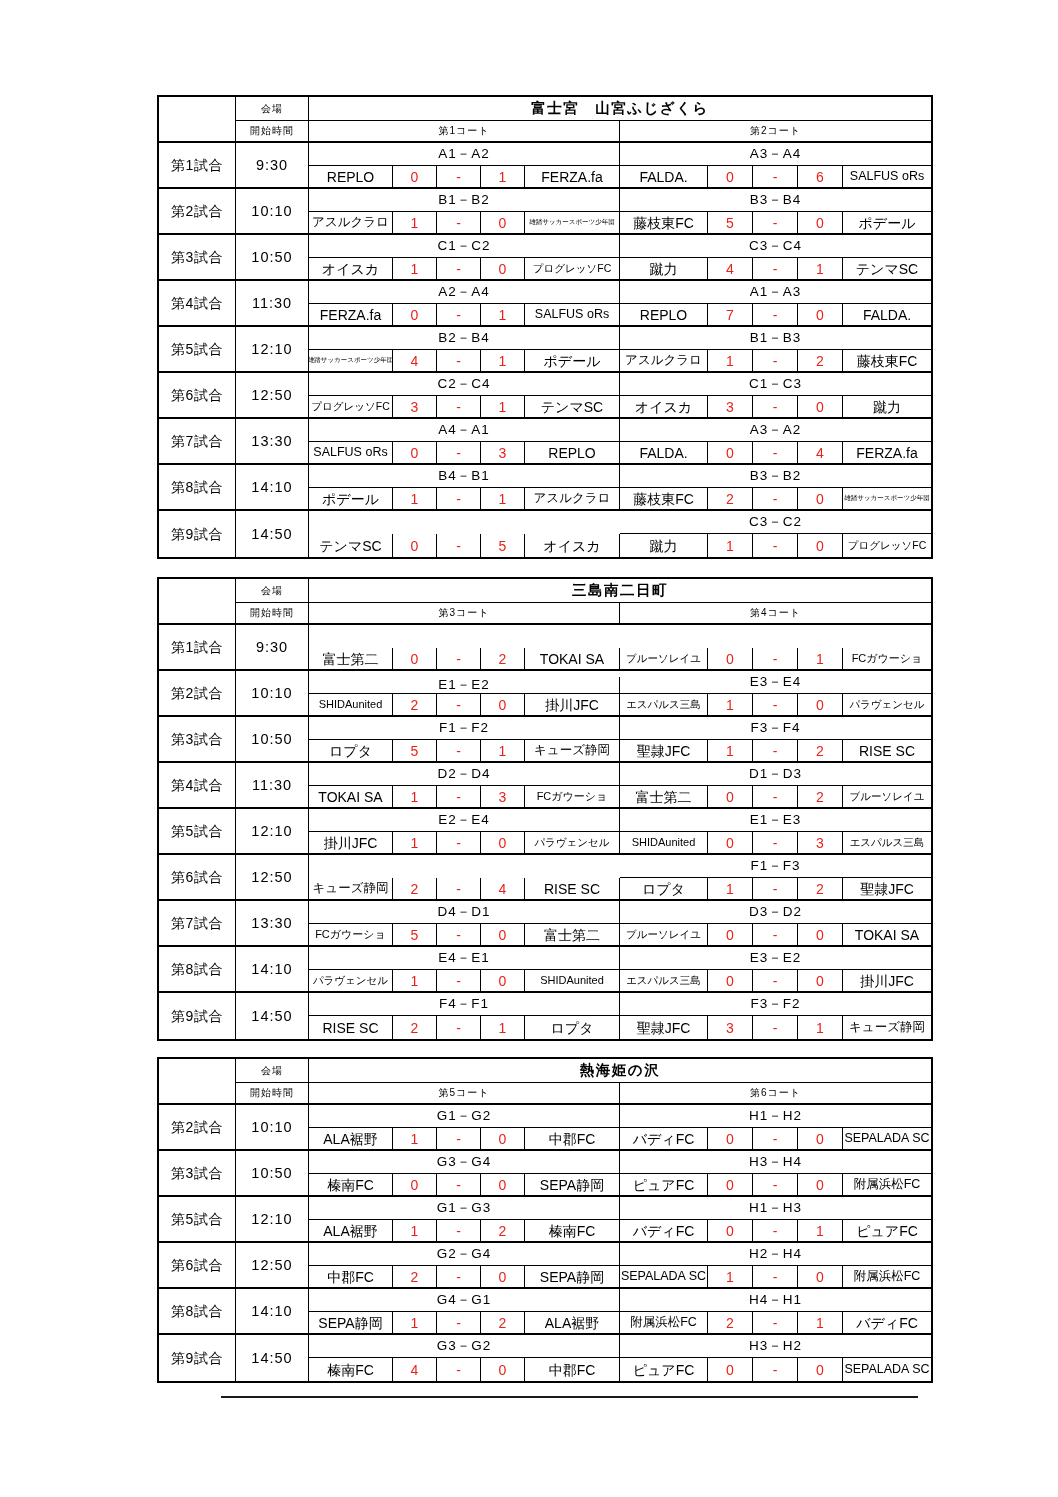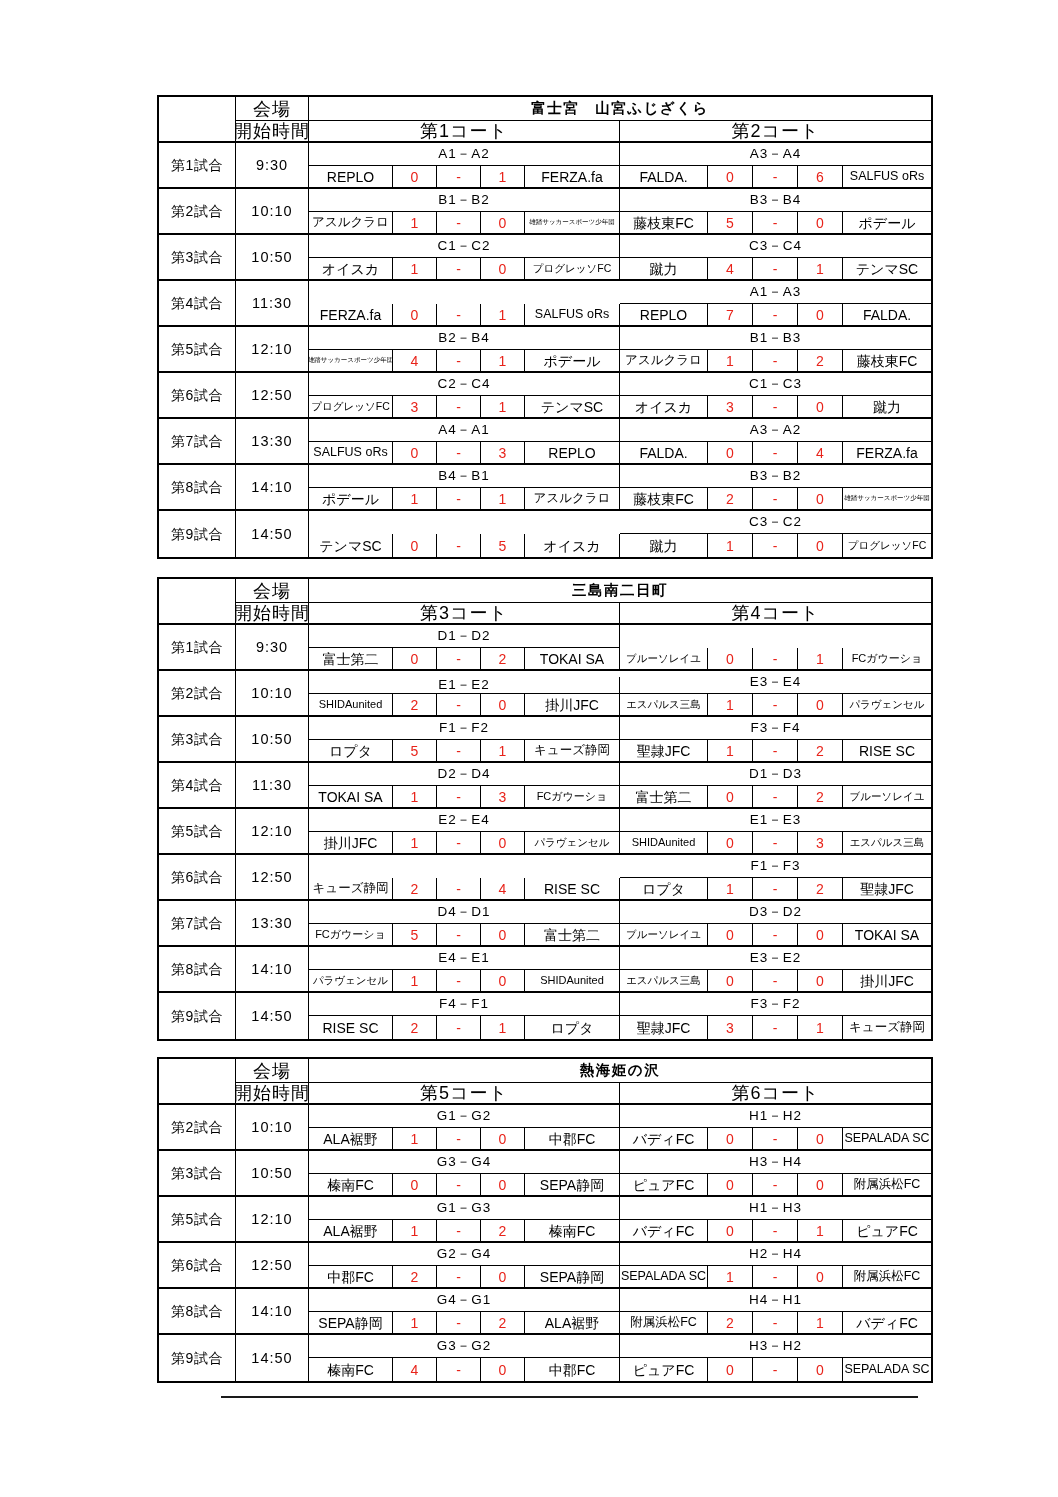--- a/index.html
+++ b/index.html
@@ -20,21 +20,21 @@
   .c{
     display:flex;align-items:center;justify-content:center;
     border-right:1px solid #000;border-bottom:1px solid #000;
     overflow:hidden;white-space:nowrap;
     font-size:14px;line-height:1;
   }
   .noR{border-right:none;}
   .noB{border-bottom:none;}
   .thickB{border-bottom-width:2px;}
   .venue{font-size:14.5px;letter-spacing:1.5px;font-weight:bold;}
-  .hdr{font-size:18px;letter-spacing:1px;}
+  .hdr{font-size:10px;letter-spacing:1px;}
   .pair{font-size:13.5px;letter-spacing:1px;}
   .mlabel{font-size:14px;letter-spacing:0.5px;}
   .time{font-size:14.5px;letter-spacing:1px;}
   .score{font-weight:400;}
   #bottom-rule{position:absolute;height:2px;background:#1a1a1a;left:221px;top:1396px;width:697px;}
 </style>
 </head>
 <body>
 
 <div id="page">
@@ -82,20 +82,21 @@
       <div class="c score thickB" style="grid-area: 8 / 5 / span 1 / span 1; color: rgb(232, 35, 26);">-</div>
       <div class="c score thickB" style="grid-area: 8 / 6 / span 1 / span 1; color: rgb(232, 35, 26);">0</div>
       <div class="c thickB" style="grid-area: 8 / 7 / span 1 / span 1; font-size: 10.5px;">プログレッソFC</div>
       <div class="c thickB" style="grid-area: 8 / 8 / span 1 / span 1; font-size: 14px;">蹴力</div>
       <div class="c score thickB" style="grid-area: 8 / 9 / span 1 / span 1; color: rgb(232, 35, 26);">4</div>
       <div class="c score thickB" style="grid-area: 8 / 10 / span 1 / span 1; color: rgb(232, 35, 26);">-</div>
       <div class="c score thickB" style="grid-area: 8 / 11 / span 1 / span 1; color: rgb(232, 35, 26);">1</div>
       <div class="c thickB noR" style="grid-area: 8 / 12 / span 1 / span 1; font-size: 14px;">テンマSC</div>
       <div class="c mlabel thickB" style="grid-area: 9 / 1 / span 2 / span 1;">第4試合</div>
       <div class="c time thickB" style="grid-area: 9 / 2 / span 2 / span 1;">11:30</div>
+      <div class="c pair" style="grid-area: 9 / 3 / span 1 / span 5;">A2－A4</div>
       <div class="c pair noR" style="grid-area: 9 / 8 / span 1 / span 5;">A1－A3</div>
       <div class="c thickB" style="grid-area: 10 / 3 / span 1 / span 1; font-size: 14px;">FERZA.fa</div>
       <div class="c score thickB" style="grid-area: 10 / 4 / span 1 / span 1; color: rgb(232, 35, 26);">0</div>
       <div class="c score thickB" style="grid-area: 10 / 5 / span 1 / span 1; color: rgb(232, 35, 26);">-</div>
       <div class="c score thickB" style="grid-area: 10 / 6 / span 1 / span 1; color: rgb(232, 35, 26);">1</div>
       <div class="c thickB" style="grid-area: 10 / 7 / span 1 / span 1; font-size: 12.5px;">SALFUS oRs</div>
       <div class="c thickB" style="grid-area: 10 / 8 / span 1 / span 1; font-size: 14px;">REPLO</div>
       <div class="c score thickB" style="grid-area: 10 / 9 / span 1 / span 1; color: rgb(232, 35, 26);">7</div>
       <div class="c score thickB" style="grid-area: 10 / 10 / span 1 / span 1; color: rgb(232, 35, 26);">-</div>
       <div class="c score thickB" style="grid-area: 10 / 11 / span 1 / span 1; color: rgb(232, 35, 26);">0</div>
@@ -172,21 +173,20 @@
     </div>
   <div class="sched" id="table-1" style="top: 577px; grid-template-rows: 24px 22px repeat(18, 23px);">
       <div class="c thickB" style="grid-area: 1 / 1 / span 2 / span 1;"></div>
       <div class="c hdr" style="grid-area: 1 / 2 / span 1 / span 1;">会場</div>
       <div class="c venue noR" style="grid-area: 1 / 3 / span 1 / span 10;">三島南二日町</div>
       <div class="c hdr thickB" style="grid-area: 2 / 2 / span 1 / span 1;">開始時間</div>
       <div class="c hdr thickB" style="grid-area: 2 / 3 / span 1 / span 5;">第3コート</div>
       <div class="c hdr thickB noR" style="grid-area: 2 / 8 / span 1 / span 5;">第4コート</div>
       <div class="c mlabel thickB" style="grid-area: 3 / 1 / span 2 / span 1;">第1試合</div>
       <div class="c time thickB" style="grid-area: 3 / 2 / span 2 / span 1;">9:30</div>
-      <div class="c pair" style="grid-area: 3 / 3 / span 1 / span 5;">D1－D2</div>
       <div class="c thickB" style="grid-area: 4 / 3 / span 1 / span 1; font-size: 14px;">富士第二</div>
       <div class="c score thickB" style="grid-area: 4 / 4 / span 1 / span 1; color: rgb(232, 35, 26);">0</div>
       <div class="c score thickB" style="grid-area: 4 / 5 / span 1 / span 1; color: rgb(232, 35, 26);">-</div>
       <div class="c score thickB" style="grid-area: 4 / 6 / span 1 / span 1; color: rgb(232, 35, 26);">2</div>
       <div class="c thickB" style="grid-area: 4 / 7 / span 1 / span 1; font-size: 14px;">TOKAI SA</div>
       <div class="c thickB" style="grid-area: 4 / 8 / span 1 / span 1; font-size: 10.5px;">ブルーソレイユ</div>
       <div class="c score thickB" style="grid-area: 4 / 9 / span 1 / span 1; color: rgb(232, 35, 26);">0</div>
       <div class="c score thickB" style="grid-area: 4 / 10 / span 1 / span 1; color: rgb(232, 35, 26);">-</div>
       <div class="c score thickB" style="grid-area: 4 / 11 / span 1 / span 1; color: rgb(232, 35, 26);">1</div>
       <div class="c thickB noR" style="grid-area: 4 / 12 / span 1 / span 1; font-size: 11px;">FCガウーショ</div>

